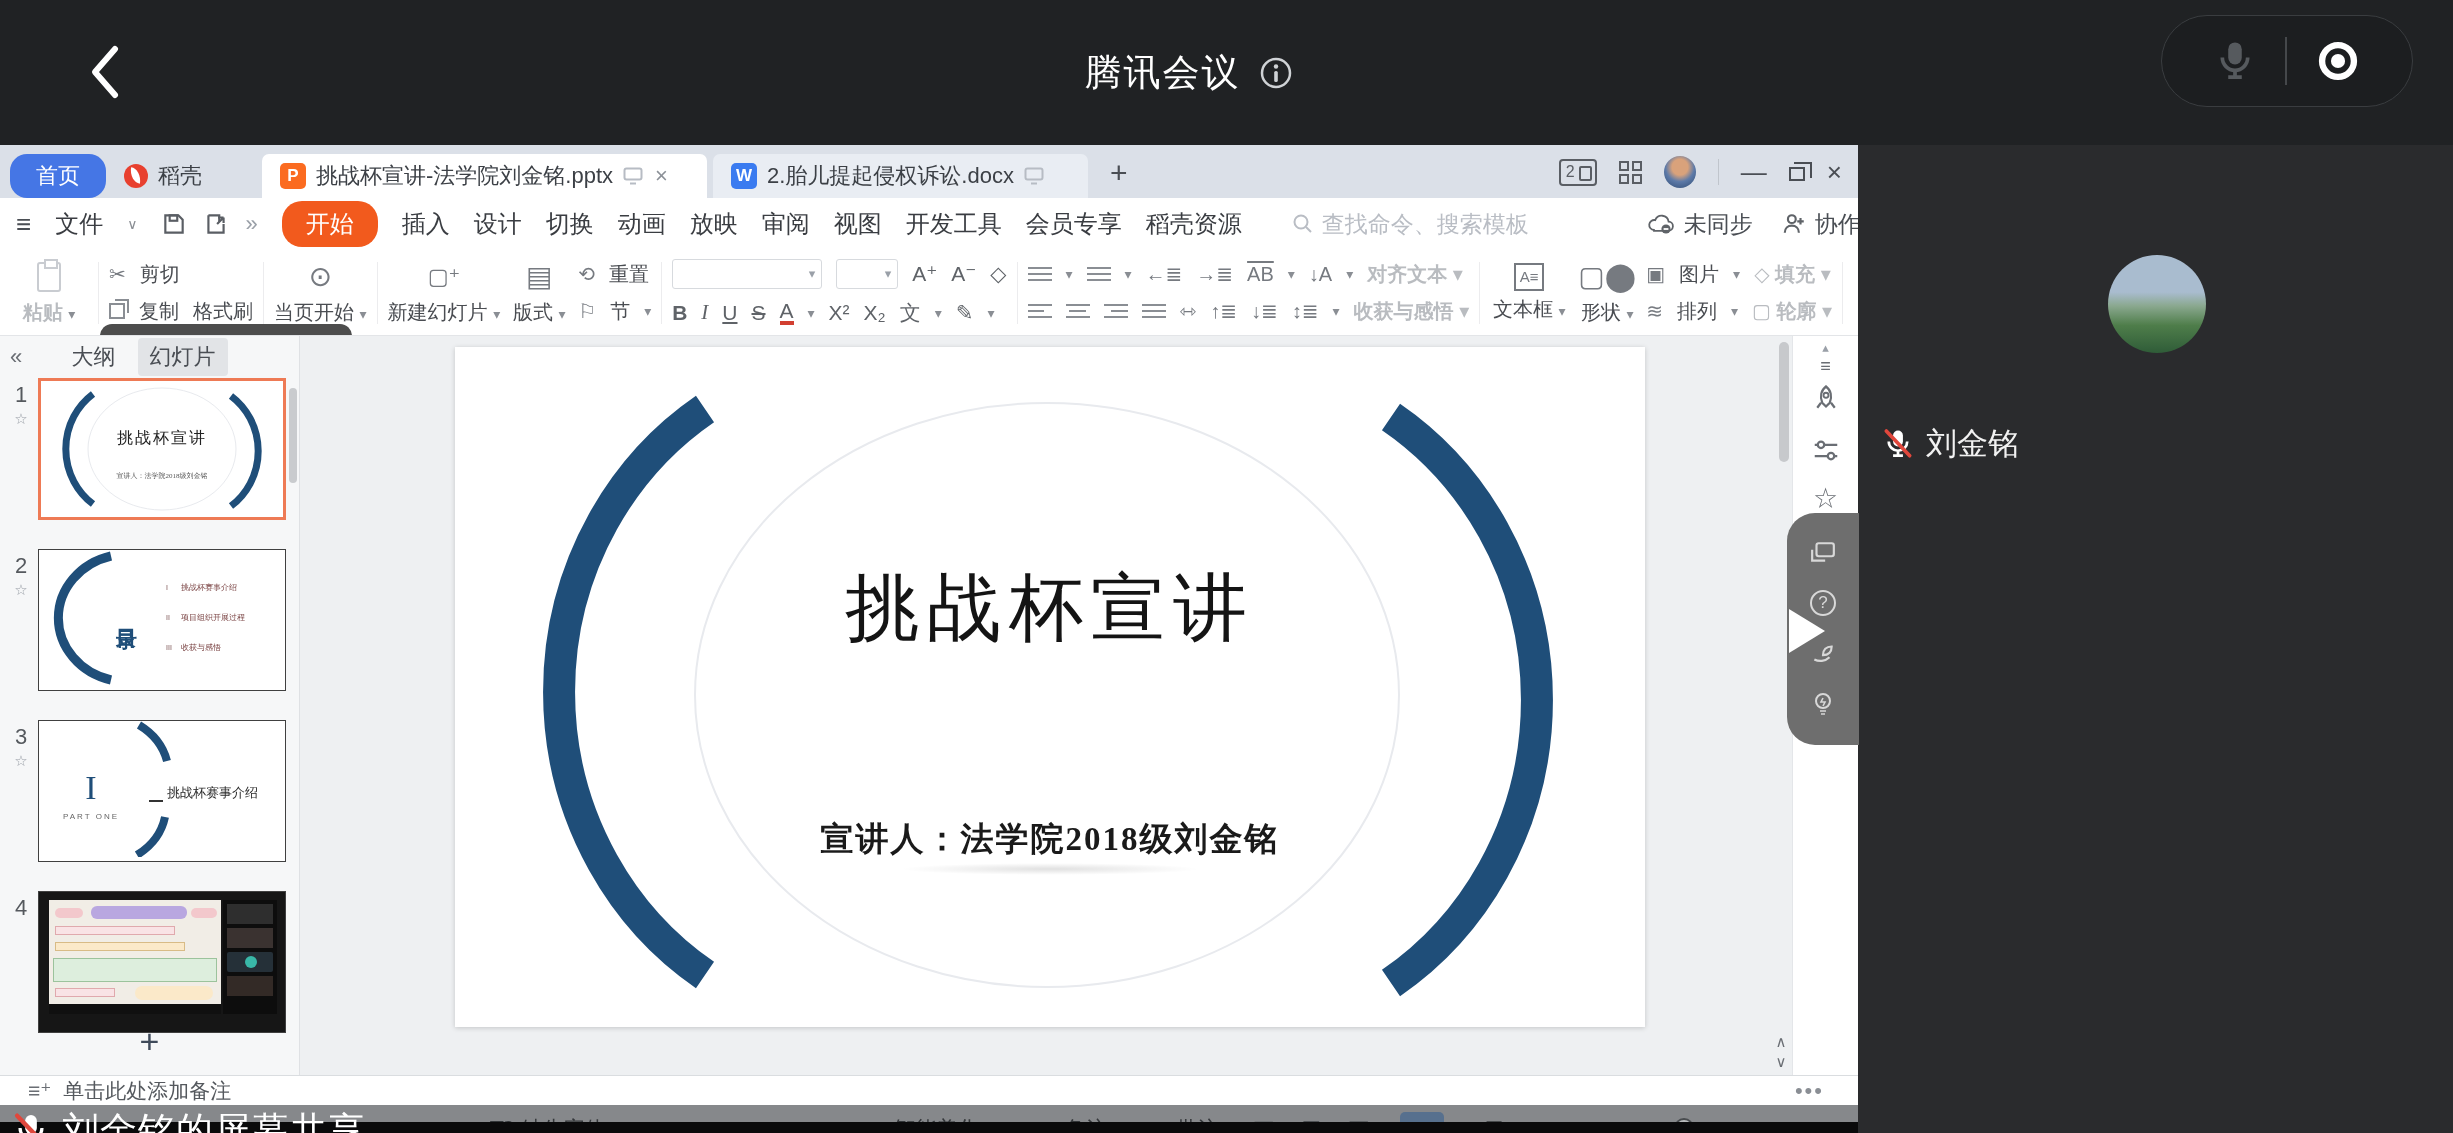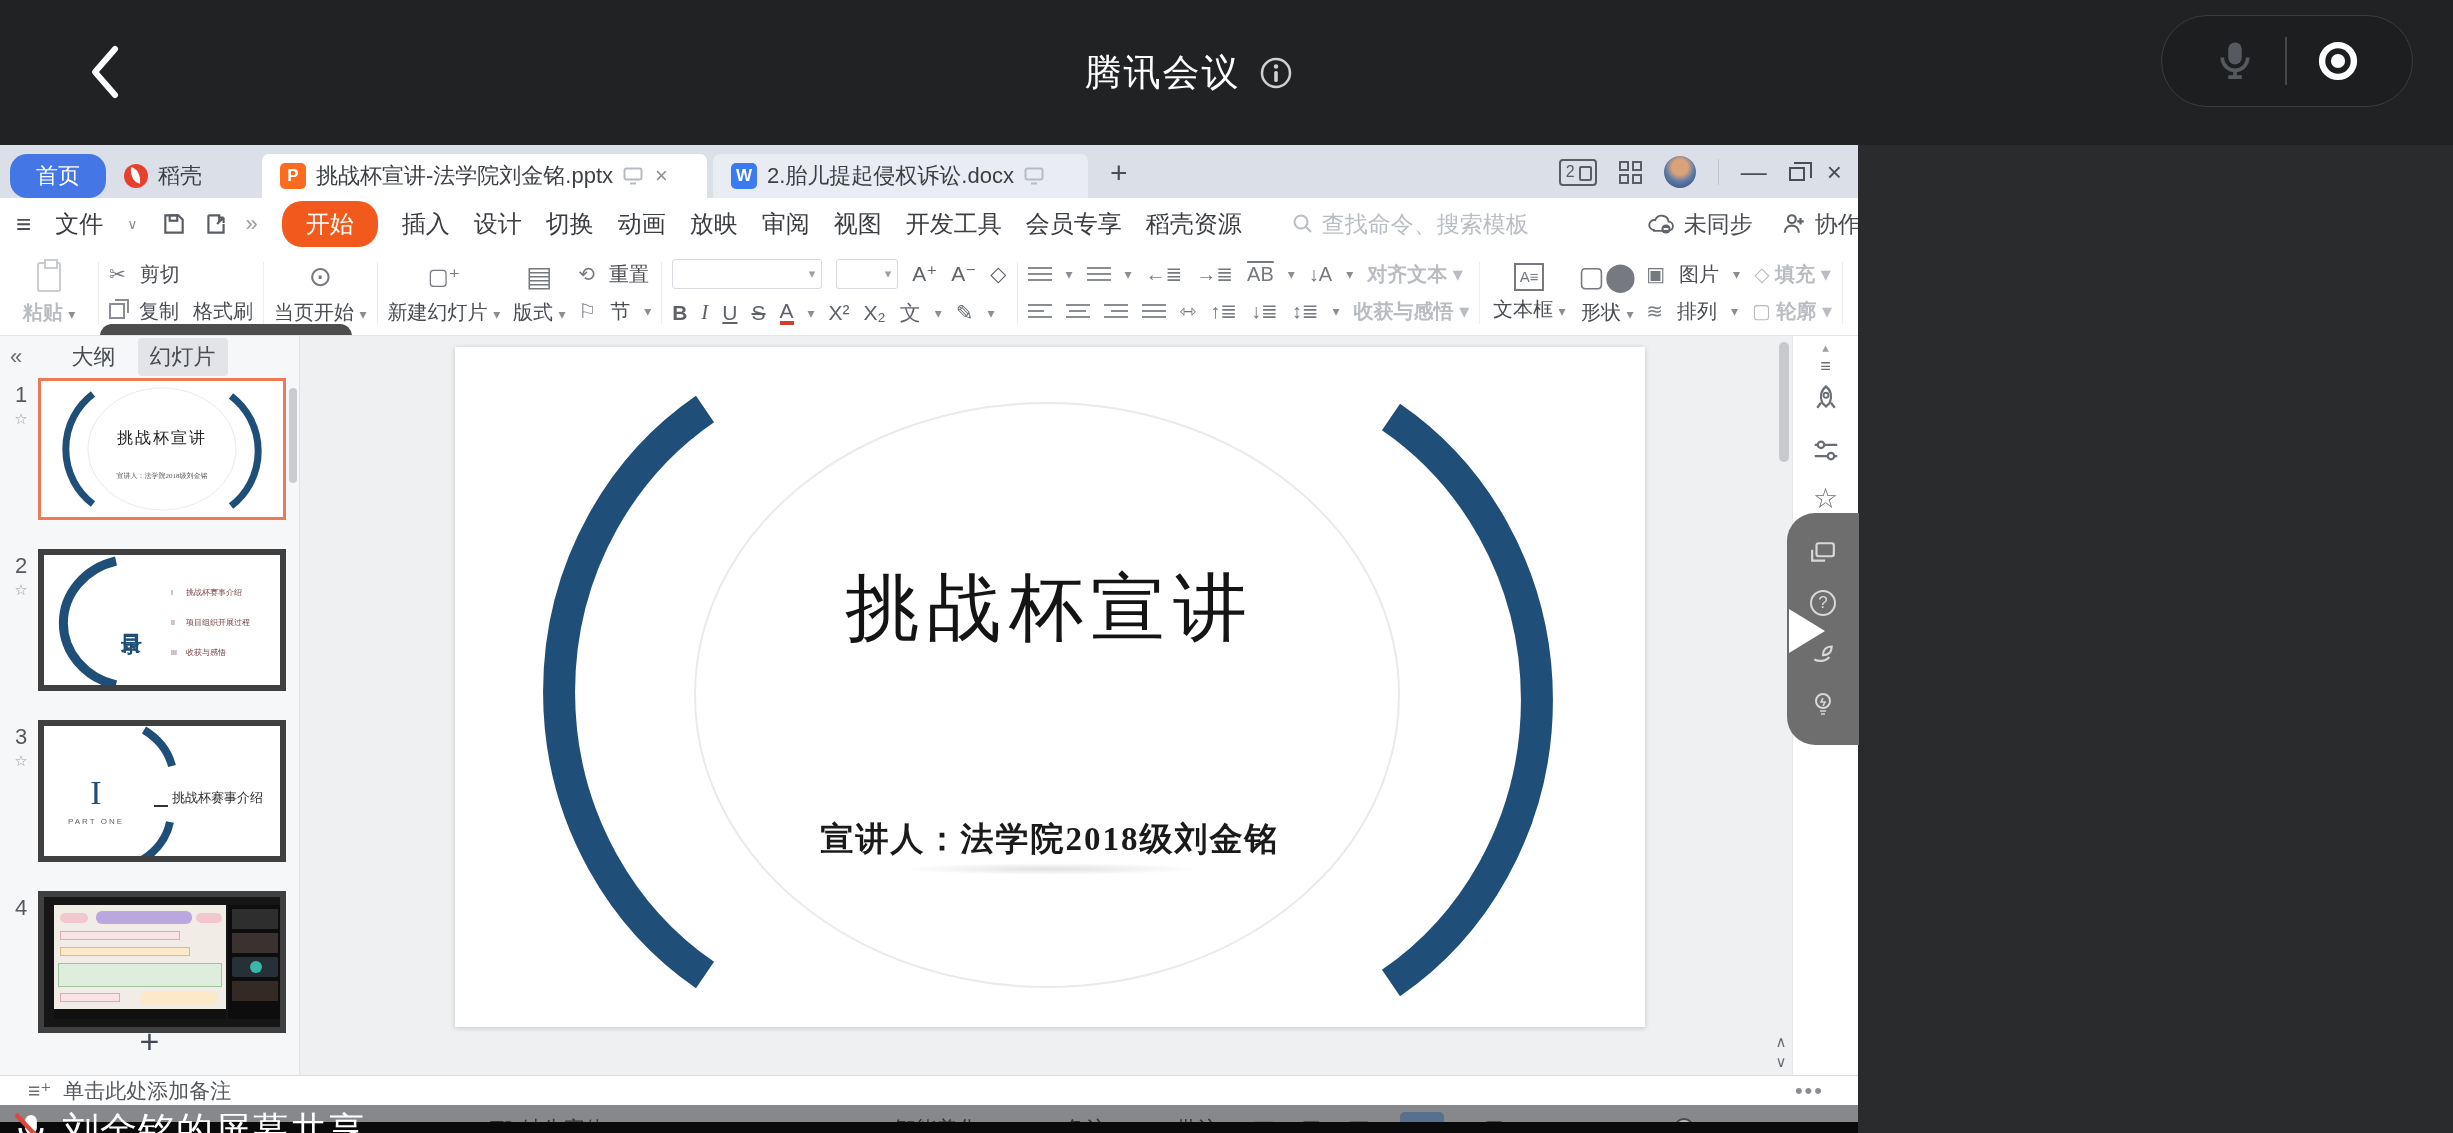--- a/index.html
+++ b/index.html
@@ -89,21 +89,21 @@
   .workspace { height:739px; display:flex; position:relative; }
 
   .thumbpanel { width:300px; background:#f6f7f8; border-right:1px solid #dfe1e4; position:relative; }
   .phead { height:42px; display:flex; align-items:center; justify-content:center; gap:22px; font-size:22px; color:#4a4e54; position:relative; }
   .phead .coll { position:absolute; left:10px; color:#6a6e74; font-size:22px; }
   .chip { background:#e2e4e7; padding:4px 12px; border-radius:4px; }
   .titem { display:flex; margin:0 0 29px 4px; }
   .tnum { width:34px; display:flex; flex-direction:column; align-items:center; padding-top:4px; gap:2px; }
   .tnum .n { font-size:22px; color:#55595e; }
   .tnum .st { font-size:15px; color:#9aa0a8; }
-  .tbox { width:248px; height:142px; background:#fff; border:6px solid #404040; position:relative; overflow:hidden; }
+  .tbox { width:248px; height:142px; background:#fff; border:1px solid #404040; position:relative; overflow:hidden; }
   .tbox.sel { border:3px solid #ee7a55; }
   .addslide { position:absolute; left:0; right:0; bottom:14px; text-align:center; font-size:34px; color:#3f4a5a; }
   .pscroll { position:absolute; right:2px; top:52px; width:8px; height:95px; background:#c9cbce; border-radius:4px; }
 
   .slidearea { flex:1; background:#eef0f2; position:relative; }
   .slide { position:absolute; left:155px; top:11px; width:1190px; height:680px; background:#fff; box-shadow:0 1px 5px rgba(0,0,0,.18); }
   .slide-title { position:absolute; left:0; right:0; top:212px; text-align:center; font-family:"Liberation Serif","DejaVu Serif",serif; font-size:74px; color:#141414; letter-spacing:8px; }
   .slide-sub { position:absolute; left:0; right:0; top:470px; text-align:center; font-family:"Liberation Serif","DejaVu Serif",serif; font-weight:bold; font-size:33px; color:#1a1a1a; letter-spacing:2px; }
   .sub-shadow { position:absolute; left:445px; top:516px; width:300px; height:12px; background:radial-gradient(ellipse at center, rgba(0,0,0,.12), transparent 70%); }
   .sscroll { position:absolute; right:3px; top:6px; width:10px; height:120px; background:#c7c9cc; border-radius:5px; }
@@ -650,13 +650,25 @@
     <span style="font-size:28px;">+</span>
   </div>
 </div>
 
 <div id="bottomstrip"></div>
 
 <div id="participants">
 
 
 
+  <div class="ptile" style="height:338px;border-bottom:none;">
+    <div class="pavatar av3" style="top:110px;"></div>
+    <div class="namerow" style="bottom:18px;">
+      <svg width="32" height="32" viewBox="0 0 26 26">
+        <rect x="9" y="2" width="8" height="13" rx="4" fill="#fff"></rect>
+        <path d="M5.5 11a7.5 7.5 0 0 0 15 0" stroke="#fff" stroke-width="2.2" fill="none"></path>
+        <path d="M13 18.8V22 M9 22.5h8" stroke="#fff" stroke-width="2.2"></path>
+        <path d="M3.5 2.5 L22.5 22.5" stroke="#e0473c" stroke-width="3" stroke-linecap="round"></path>
+      </svg>
+      <span class="nm">刘金铭</span>
+    </div>
+  </div>
 </div>
 
 </body></html>

